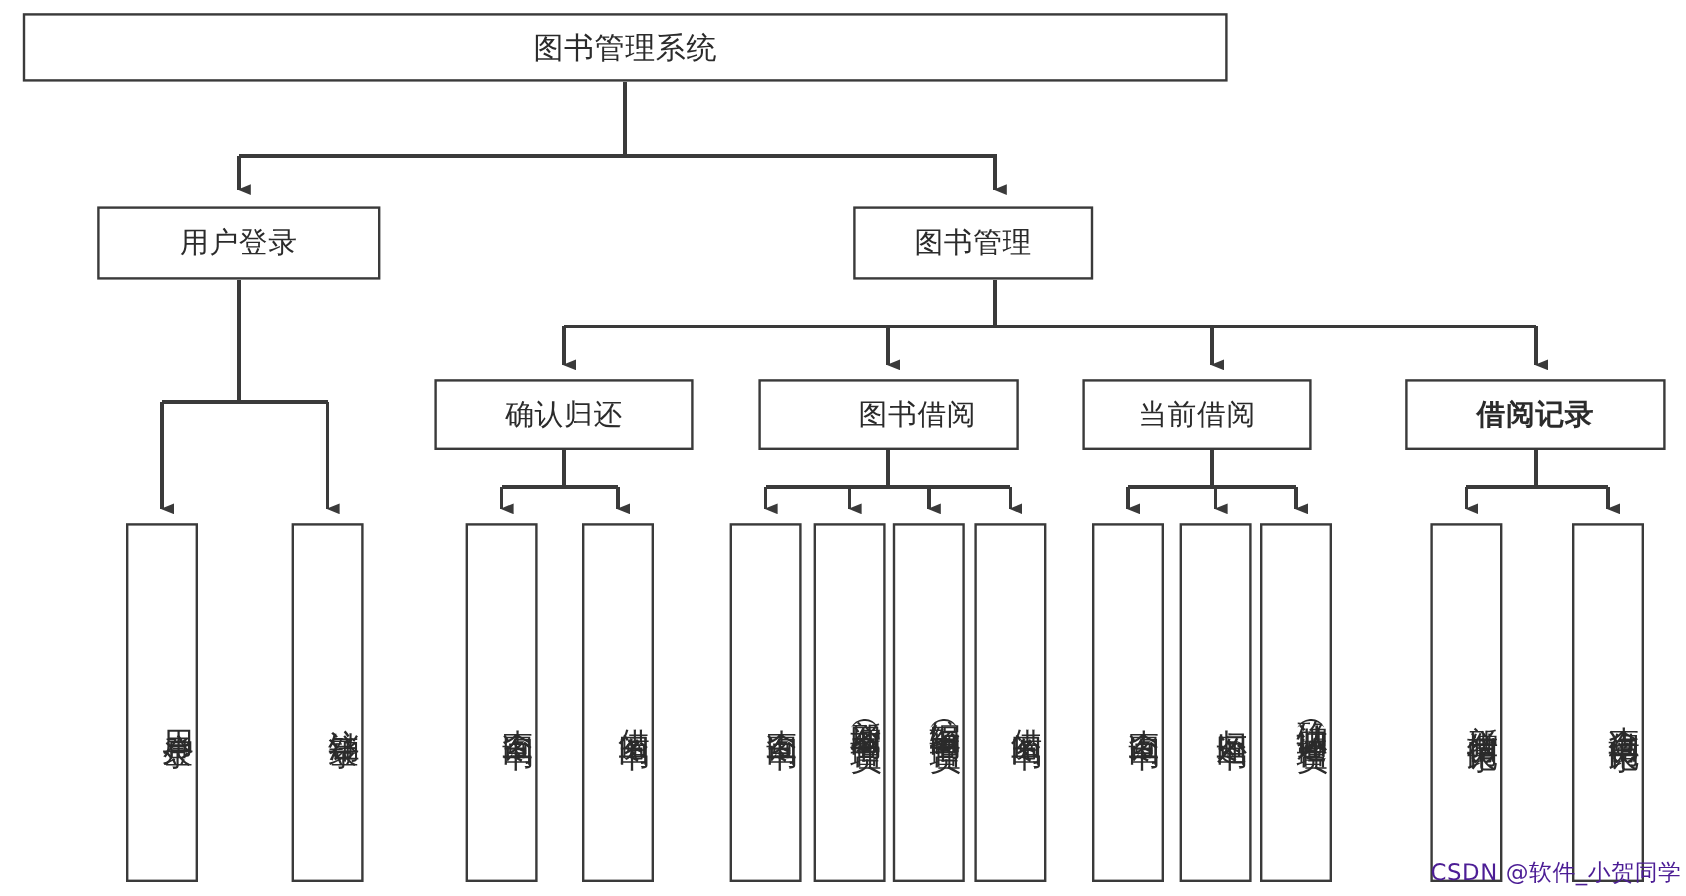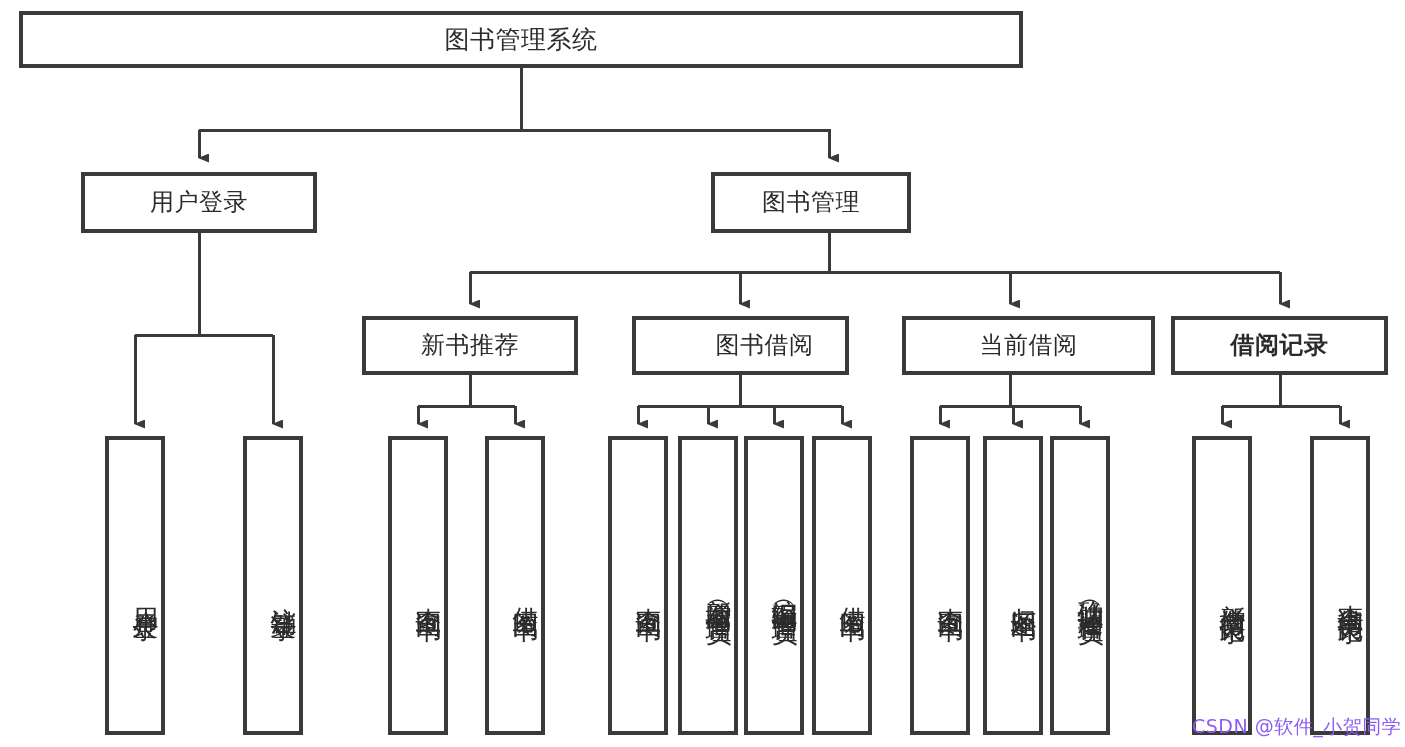--- a/index.html
+++ b/index.html
@@ -22,21 +22,21 @@
     position: absolute;
     left: 0;
     top: 0;
     width: 1405px;
     height: 747px;
   }
   .node {
     position: absolute;
     box-sizing: border-box;
     background: #ffffff;
-    border: 4px solid #0c4a6e;
+    border: 2px solid #0c4a6e;
     display: flex;
     align-items: center;
     justify-content: center;
     color: #2b2b2b;
     line-height: 1.18;
     text-align: right;
   }
   .node-h {
     font-size: 24px;
     letter-spacing: 0.5px;
@@ -128,26 +128,26 @@
   </div>
 
   <div class="node node-h" style="left: 81px; top: 172px; width: 236px; height: 61px; border-color: rgb(58, 58, 58); background: rgb(255, 255, 255); color: rgb(43, 43, 43);">
     <span>用户登录</span>
   </div>
   <div class="node node-h" style="left: 711px; top: 172px; width: 200px; height: 61px; border-color: rgb(58, 58, 58); background: rgb(255, 255, 255); color: rgb(43, 43, 43);">
     <span>图书管理</span>
   </div>
 
   <div class="node node-h" style="left: 362px; top: 316px; width: 216px; height: 59px; border-color: rgb(58, 58, 58); background: rgb(255, 255, 255); color: rgb(43, 43, 43);">
-    <span>新书推荐</span>
+    <span>确认归还</span>
   </div>
   <div class="node node-h" style="left: 632px; top: 316px; width: 217px; height: 59px; border-color: rgb(58, 58, 58); background: rgb(255, 255, 255); color: rgb(43, 43, 43); padding-left: 48px;">
     <span>图书借阅</span>
   </div>
-  <div class="node node-h" style="left: 902px; top: 316px; width: 253px; height: 59px; border-color: rgb(58, 58, 58); background: rgb(255, 255, 255); color: rgb(43, 43, 43);">
+  <div class="node node-h" style="left: 902px; top: 316px; width: 191px; height: 59px; border-color: rgb(58, 58, 58); background: rgb(255, 255, 255); color: rgb(43, 43, 43);">
     <span>当前借阅</span>
   </div>
   <div class="node node-h" style="left: 1171px; top: 316px; width: 217px; height: 59px; border-color: rgb(58, 58, 58); background: rgb(255, 255, 255); color: rgb(43, 43, 43); font-weight: bold;">
     <span>借阅记录</span>
   </div>
 
   <div class="node node-v" style="left: 105px; top: 436px; width: 60px; height: 299px; border-color: rgb(58, 58, 58); background: rgb(255, 255, 255); color: rgb(43, 43, 43);">
     <span class="vlabel">用户登录</span>
   </div>
   <div class="node node-v" style="left: 243px; top: 436px; width: 60px; height: 299px; border-color: rgb(58, 58, 58); background: rgb(255, 255, 255); color: rgb(43, 43, 43);">
@@ -180,15 +180,15 @@
   <div class="node node-v" style="left: 1050px; top: 436px; width: 60px; height: 299px; border-color: rgb(58, 58, 58); background: rgb(255, 255, 255); color: rgb(43, 43, 43);">
     <span class="vlabel">确认归还（管理员）</span>
   </div>
   <div class="node node-v" style="left: 1192px; top: 436px; width: 60px; height: 299px; border-color: rgb(58, 58, 58); background: rgb(255, 255, 255); color: rgb(43, 43, 43);">
     <span class="vlabel">新增借阅记录</span>
   </div>
   <div class="node node-v" style="left: 1310px; top: 436px; width: 60px; height: 299px; border-color: rgb(58, 58, 58); background: rgb(255, 255, 255); color: rgb(43, 43, 43);">
     <span class="vlabel">查询借阅记录</span>
   </div>
 
-  <div class="watermark" style="left: 1192px; top: 714px; color: #8b5cf6;">CSDN @软件_小贺同学</div>
+  <div class="watermark" style="left: 1192px; top: 714px; color: #4c1d95;">CSDN @软件_小贺同学</div>
 
 </div>
 
 </body></html>

